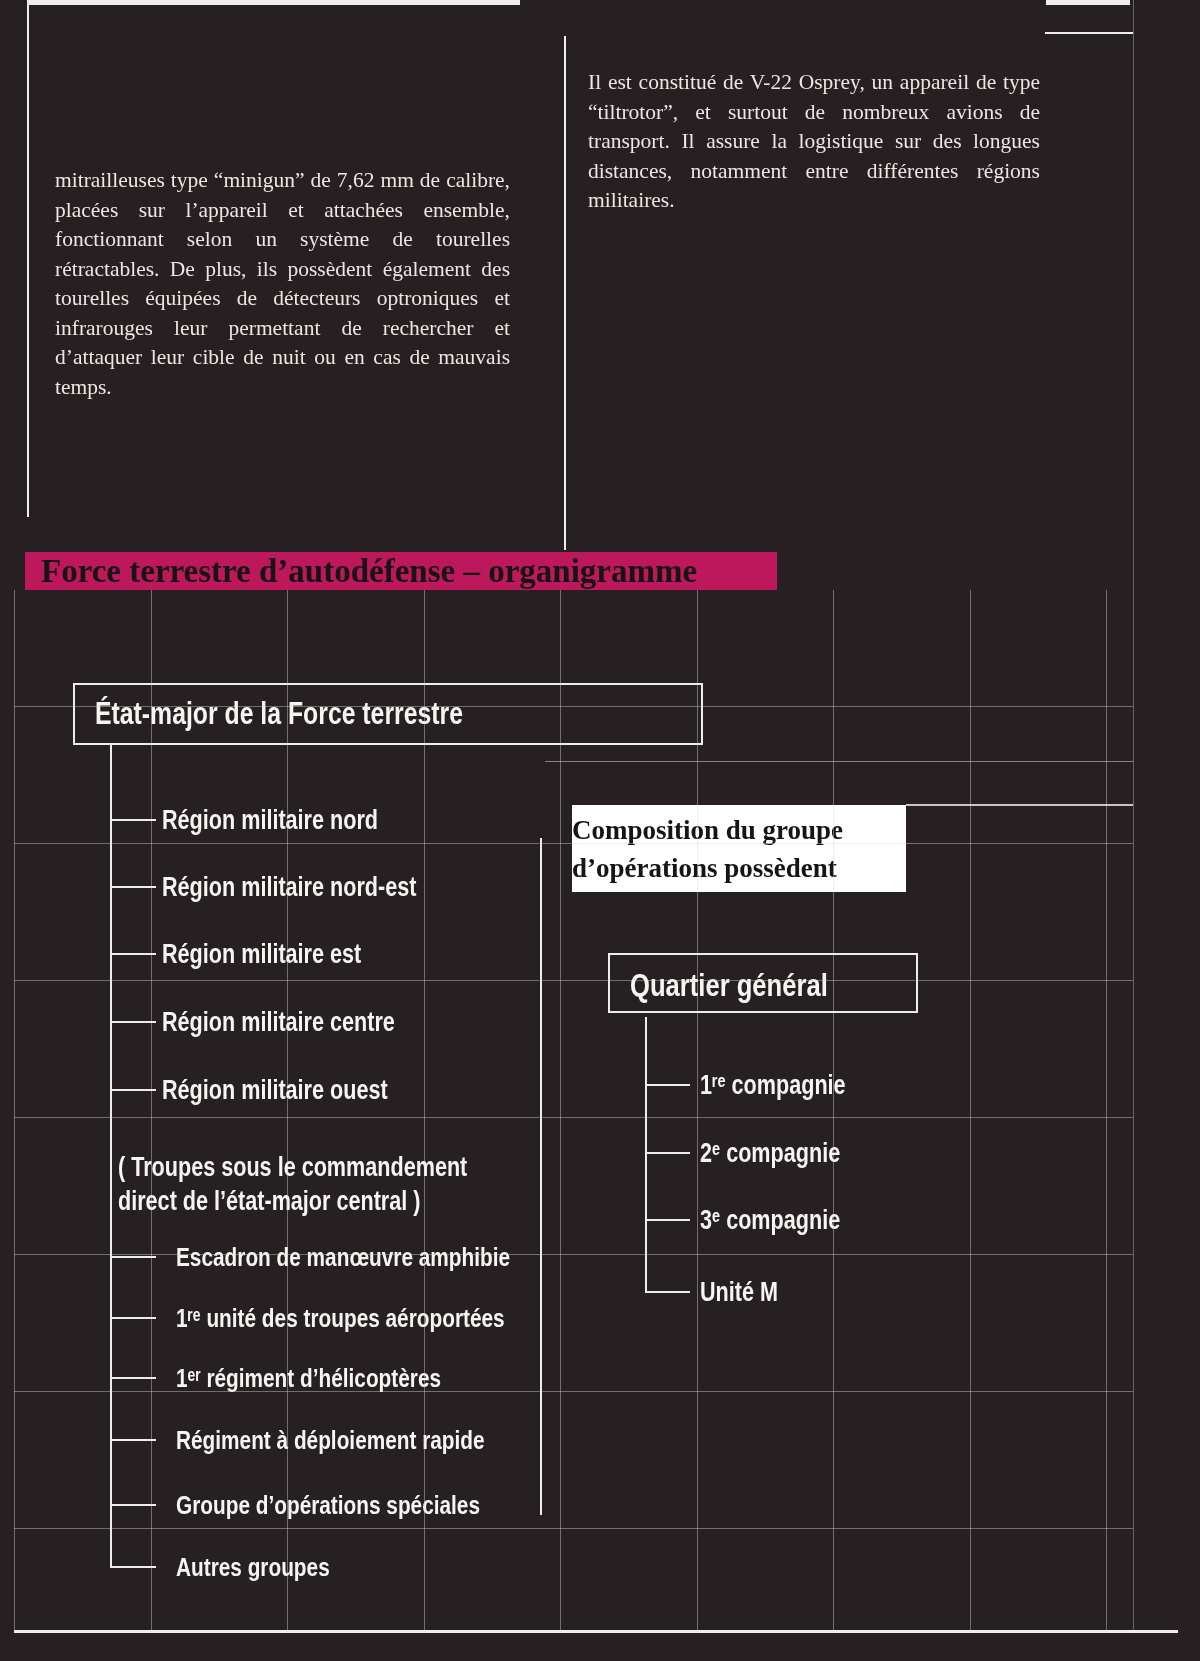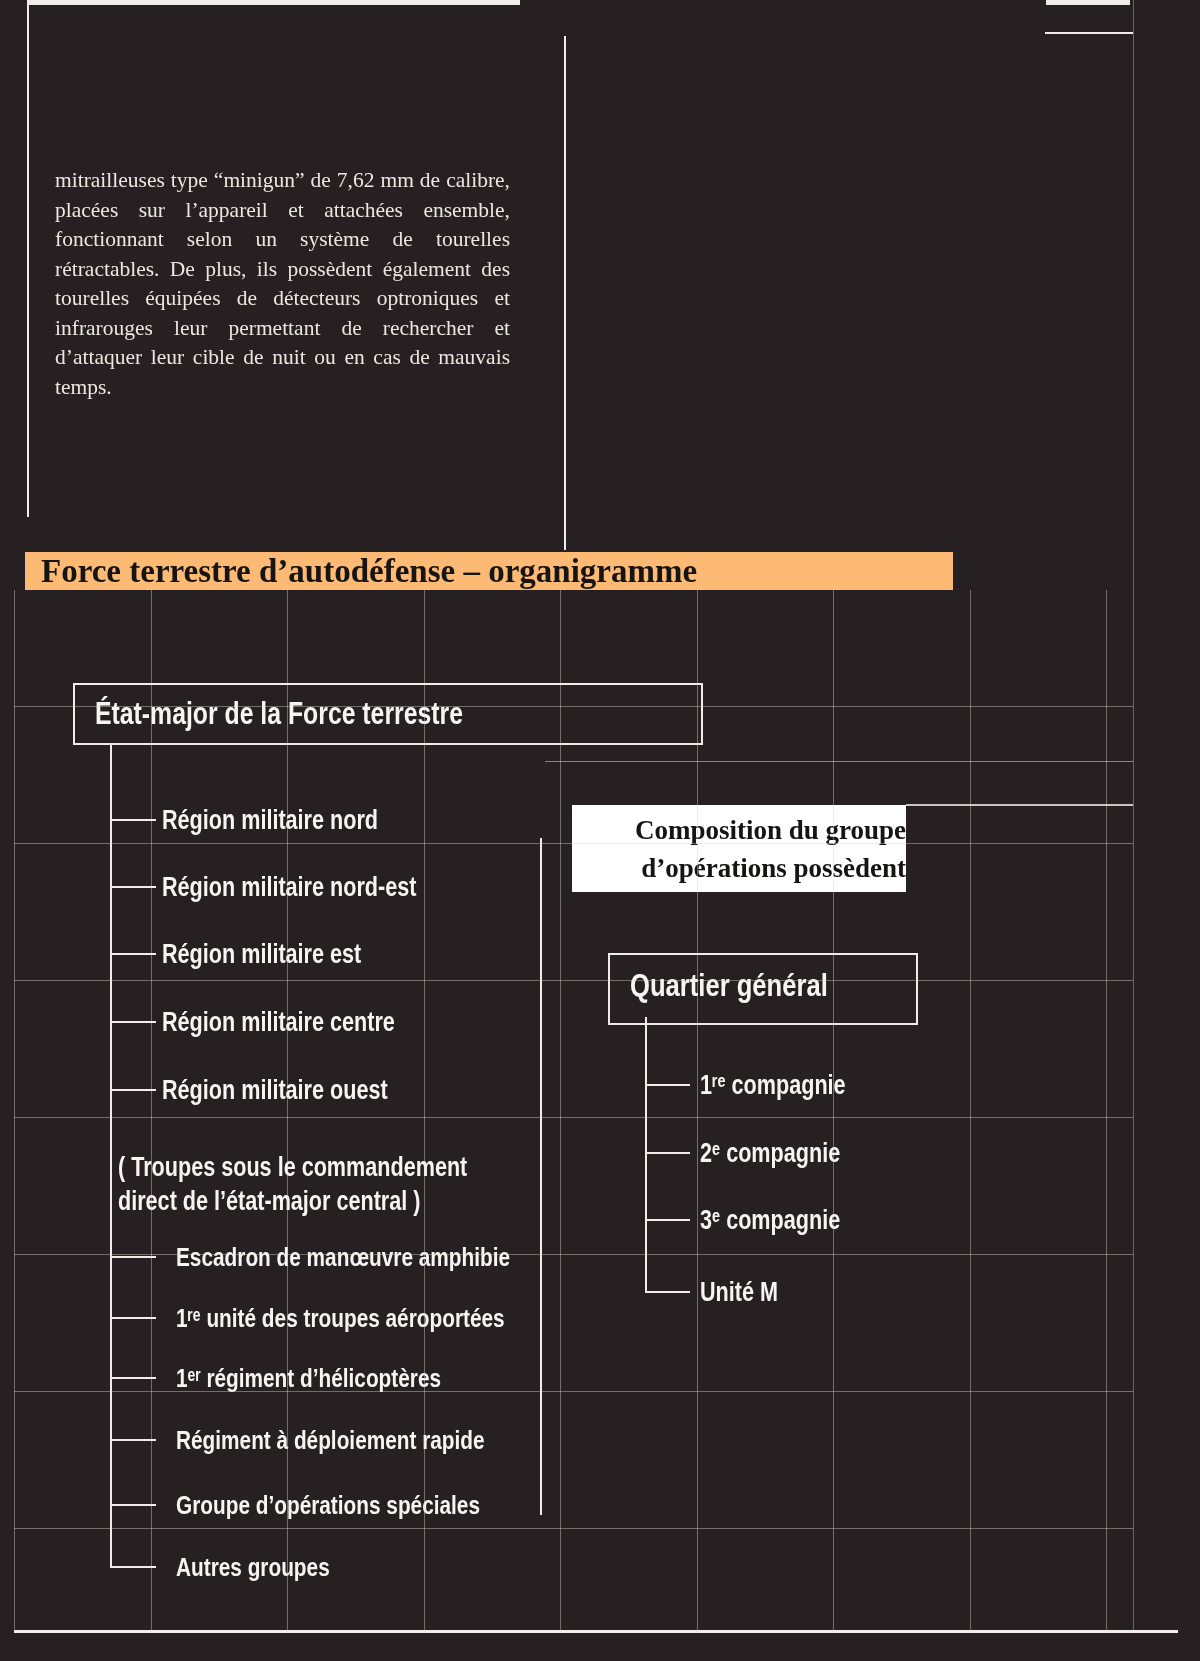--- a/index.html
+++ b/index.html
@@ -15,39 +15,39 @@
     position:absolute;
     color:#ece7e0;
     font-size:21.5px;line-height:29.5px;
     text-align:justify;
     font-family:"Liberation Serif", serif;
   }
   .para{text-indent:20px;margin:0;}
   .para.first{text-indent:0;}
   
   .banner{
-    position:absolute;left:25px;top:552px;width:928px;height:38px;
-    background:#fdba74;color:#171414;
+    position:absolute;left:25px;top:552px;width:752px;height:38px;
+    background:#be185d;color:#171414;
     font-family:"Liberation Serif", serif;
     font-weight:700;font-size:33px;line-height:38px;
     padding-left:16px;box-sizing:border-box;
     white-space:nowrap;
   }
   
   .obox{
     position:absolute;border:2px solid #efedea;box-sizing:border-box;
     color:#f7f5f2;font-family:"Liberation Sans", sans-serif;font-weight:700;
     white-space:nowrap;
   }
   .obox .inner{display:inline-block;transform:scaleX(.8);transform-origin:left center;}
   
   .wbox{
     position:absolute;background:#ffffff;color:#171414;
     font-family:"Liberation Serif", serif;font-weight:700;
-    text-align:right;box-sizing:border-box;
+    text-align:left;box-sizing:border-box;
   }
   
   .lab{
     position:absolute;height:34px;line-height:34px;
     color:#f7f5f2;font-family:"Liberation Sans", sans-serif;
     font-weight:700;font-size:27px;white-space:nowrap;
     transform:scaleX(.8);transform-origin:left center;
   }
   .lab.small{font-size:26px;}
   .note{
@@ -66,20 +66,21 @@
 <div class="ln" style="left:1046px;top:0;width:84px;height:5px;"></div>
 <div class="ln" style="left:27px;top:0;width:2px;height:517px;"></div>
 <div class="ln" style="left:1045px;top:32px;width:88px;height:2px;"></div>
 <div class="abs" style="left:1133px;top:0;width:1px;height:1632px;background:rgba(235,230,225,0.35);"></div>
 <div class="ln" style="left:564px;top:36px;width:2px;height:514px;"></div>
 
 <div class="col" style="left:55px;top:166px;width:455px;">
   <p class="para first">mitrailleuses type “minigun” de 7,62 mm de calibre, placées sur l’appareil et attachées ensemble, fonctionnant selon un système de tourelles rétractables. De plus, ils possèdent également des tourelles équipées de détecteurs optroniques et infrarouges leur permettant de rechercher et d’attaquer leur cible de nuit ou en cas de mauvais temps.</p>
 </div>
 <div class="col" style="left:588px;top:68px;width:452px;">
+  <p class="para first">Il est constitué de V-22 Osprey, un appareil de type “tiltrotor”, et surtout de nombreux avions de transport. Il assure la logistique sur des longues distances, notamment entre différentes régions militaires.</p>
 </div>
 
 <div class="banner">Force terrestre d’autodéfense – organigramme</div>
 
 <div class="obox" style="left:73px;top:683px;width:630px;height:62px;font-size:31px;line-height:58px;padding-left:20px;">
   <span class="inner">État-major de la Force terrestre</span>
 </div>
 
 <div class="lab" style="left:162px;top:803px;">Région militaire nord</div>
 <div class="lab" style="left:162px;top:870px;">Région militaire nord-est</div>
@@ -97,21 +98,21 @@
 <div class="lab small" style="left:176px;top:1361px;">1ᵉʳ régiment d’hélicoptères</div>
 <div class="lab small" style="left:176px;top:1423px;">Régiment à déploiement rapide</div>
 <div class="lab small" style="left:176px;top:1488px;">Groupe d’opérations spéciales</div>
 <div class="lab small" style="left:176px;top:1550px;">Autres groupes</div>
 
 <div class="wbox" style="left:572px;top:805px;width:334px;height:87px;font-size:27px;line-height:38px;padding-top:6px;">
   <div>Composition du groupe</div>
   <div>d’opérations possèdent</div>
 </div>
 
-<div class="obox" style="left:608px;top:953px;width:310px;height:72px;font-size:32px;line-height:60px;padding-left:20px;">
+<div class="obox" style="left:608px;top:953px;width:310px;height:60px;font-size:32px;line-height:60px;padding-left:20px;">
   <span class="inner">Quartier général</span>
 </div>
 
 <div class="lab" style="left:700px;top:1068px;">1ʳᵉ compagnie</div>
 <div class="lab" style="left:700px;top:1136px;">2ᵉ compagnie</div>
 <div class="lab" style="left:700px;top:1203px;">3ᵉ compagnie</div>
 <div class="lab" style="left:700px;top:1275px;">Unité M</div>
 
 <div class="ln" style="left:110px;top:745px;width:2px;height:823px;"></div>
 <div class="ln" style="left:645px;top:1017px;width:2px;height:276px;"></div>

